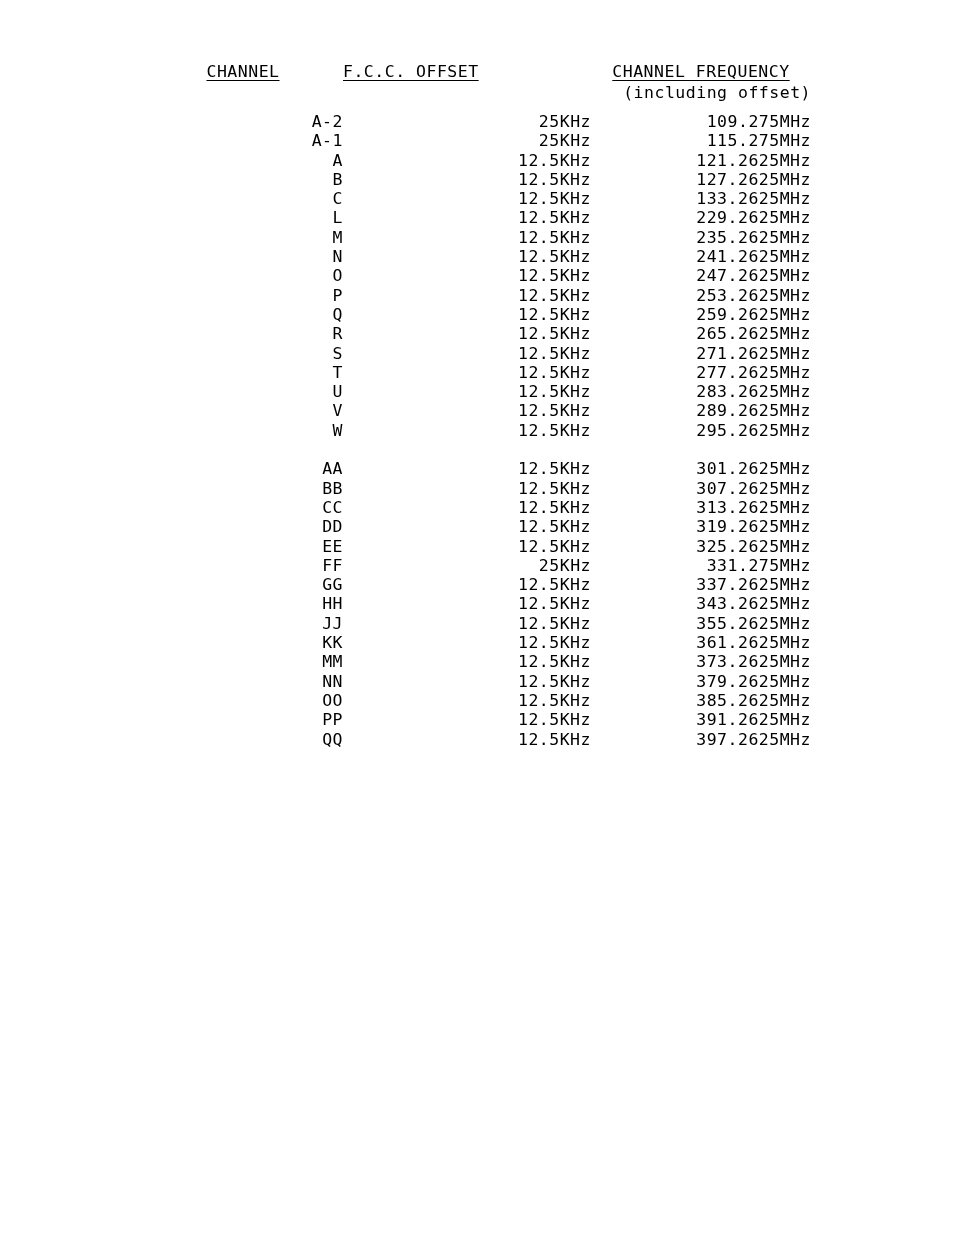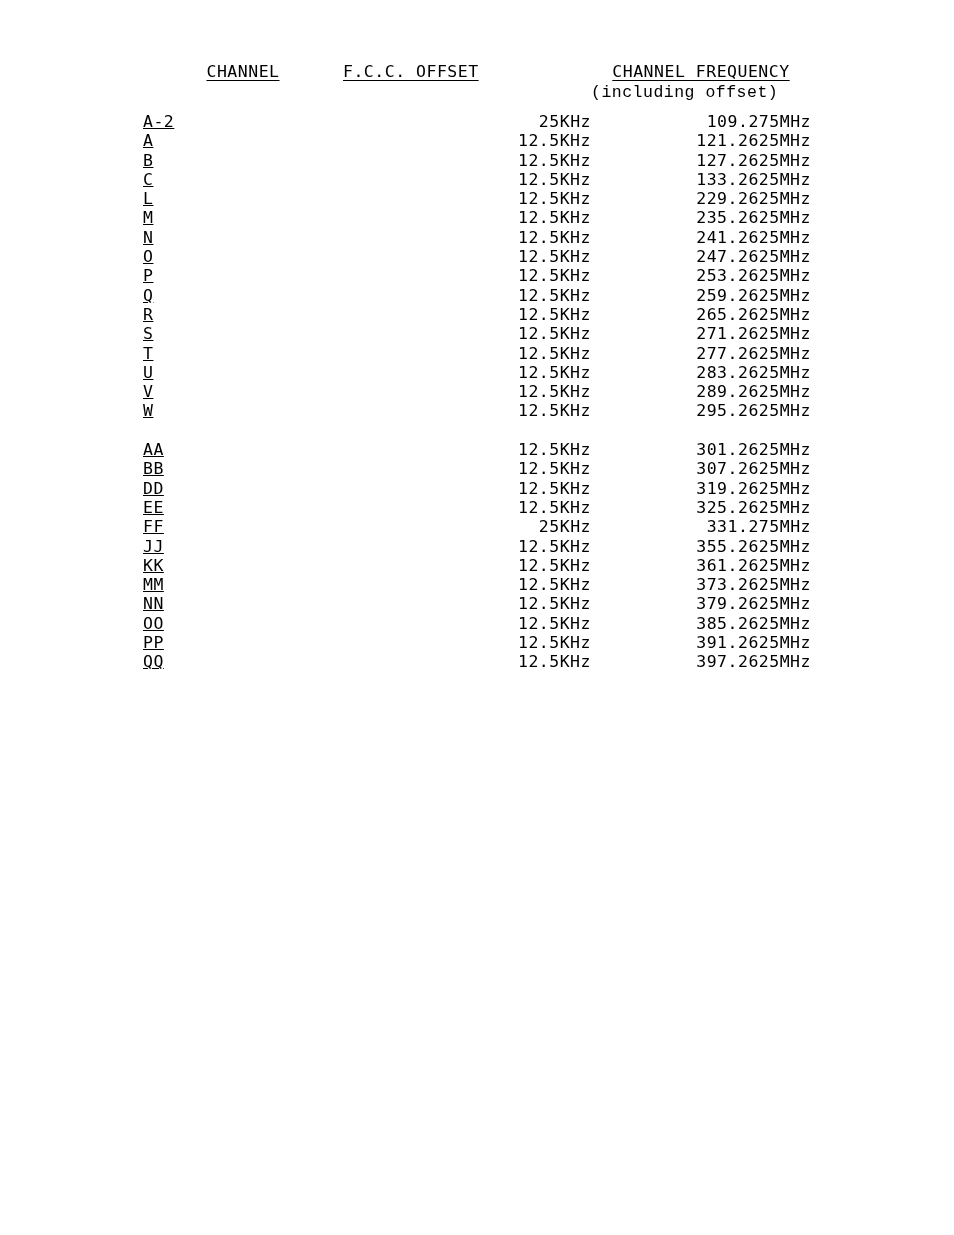--- a/index.html
+++ b/index.html
@@ -52,32 +52,31 @@
   th.h-chan { text-align: center; }
   th.h-off  { text-align: left; }
   th.h-freq { }
 
   tr.subhead td {
     font-size: 16.5px;
     letter-spacing: 0.5px;
     padding: 0 0 10px 0;
     white-space: nowrap;
   }
-  td.sub-freq { text-align: left; font-family: Liberation Mono, monospace; }
+  td.sub-freq { text-align: right; }
 
   tbody.body tr td {
     font-size: 16.5px;
     letter-spacing: 0.5px;
     line-height: 19.3px;
     padding: 0;
     white-space: nowrap;
   }
   td.cell-chan {
-    text-align: left;
-    text-decoration: underline;
+    text-align: right;
   }
   td.cell-off {
     text-align: right;
     padding-left: 42px;
   }
   td.cell-freq {
     text-align: right;
     padding-left: 40px;
   }
   tr.spacer td {
@@ -109,20 +108,25 @@
           <td class="sub-freq">(including offset)</td>
         </tr>
       </thead>
       <tbody class="body" id="tbody-main">
           <tr>
             <td class="cell-chan">A-2</td>
             <td class="cell-off">25KHz</td>
             <td class="cell-freq">109.275MHz</td>
           </tr>
           <tr>
+            <td class="cell-chan">A-1</td>
+            <td class="cell-off">25KHz</td>
+            <td class="cell-freq">115.275MHz</td>
+          </tr>
+          <tr>
             <td class="cell-chan">A</td>
             <td class="cell-off">12.5KHz</td>
             <td class="cell-freq">121.2625MHz</td>
           </tr>
           <tr>
             <td class="cell-chan">B</td>
             <td class="cell-off">12.5KHz</td>
             <td class="cell-freq">127.2625MHz</td>
           </tr>
           <tr>
@@ -195,35 +199,50 @@
           </tr>
           <tr>
             <td class="cell-chan">AA</td>
             <td class="cell-off">12.5KHz</td>
             <td class="cell-freq">301.2625MHz</td>
           </tr>
           <tr>
             <td class="cell-chan">BB</td>
             <td class="cell-off">12.5KHz</td>
             <td class="cell-freq">307.2625MHz</td>
+          </tr>
+          <tr>
+            <td class="cell-chan">CC</td>
+            <td class="cell-off">12.5KHz</td>
+            <td class="cell-freq">313.2625MHz</td>
           </tr>
           <tr>
             <td class="cell-chan">DD</td>
             <td class="cell-off">12.5KHz</td>
             <td class="cell-freq">319.2625MHz</td>
           </tr>
           <tr>
             <td class="cell-chan">EE</td>
             <td class="cell-off">12.5KHz</td>
             <td class="cell-freq">325.2625MHz</td>
           </tr>
           <tr>
             <td class="cell-chan">FF</td>
             <td class="cell-off">25KHz</td>
             <td class="cell-freq">331.275MHz</td>
+          </tr>
+          <tr>
+            <td class="cell-chan">GG</td>
+            <td class="cell-off">12.5KHz</td>
+            <td class="cell-freq">337.2625MHz</td>
+          </tr>
+          <tr>
+            <td class="cell-chan">HH</td>
+            <td class="cell-off">12.5KHz</td>
+            <td class="cell-freq">343.2625MHz</td>
           </tr>
           <tr>
             <td class="cell-chan">JJ</td>
             <td class="cell-off">12.5KHz</td>
             <td class="cell-freq">355.2625MHz</td>
           </tr>
           <tr>
             <td class="cell-chan">KK</td>
             <td class="cell-off">12.5KHz</td>
             <td class="cell-freq">361.2625MHz</td>

